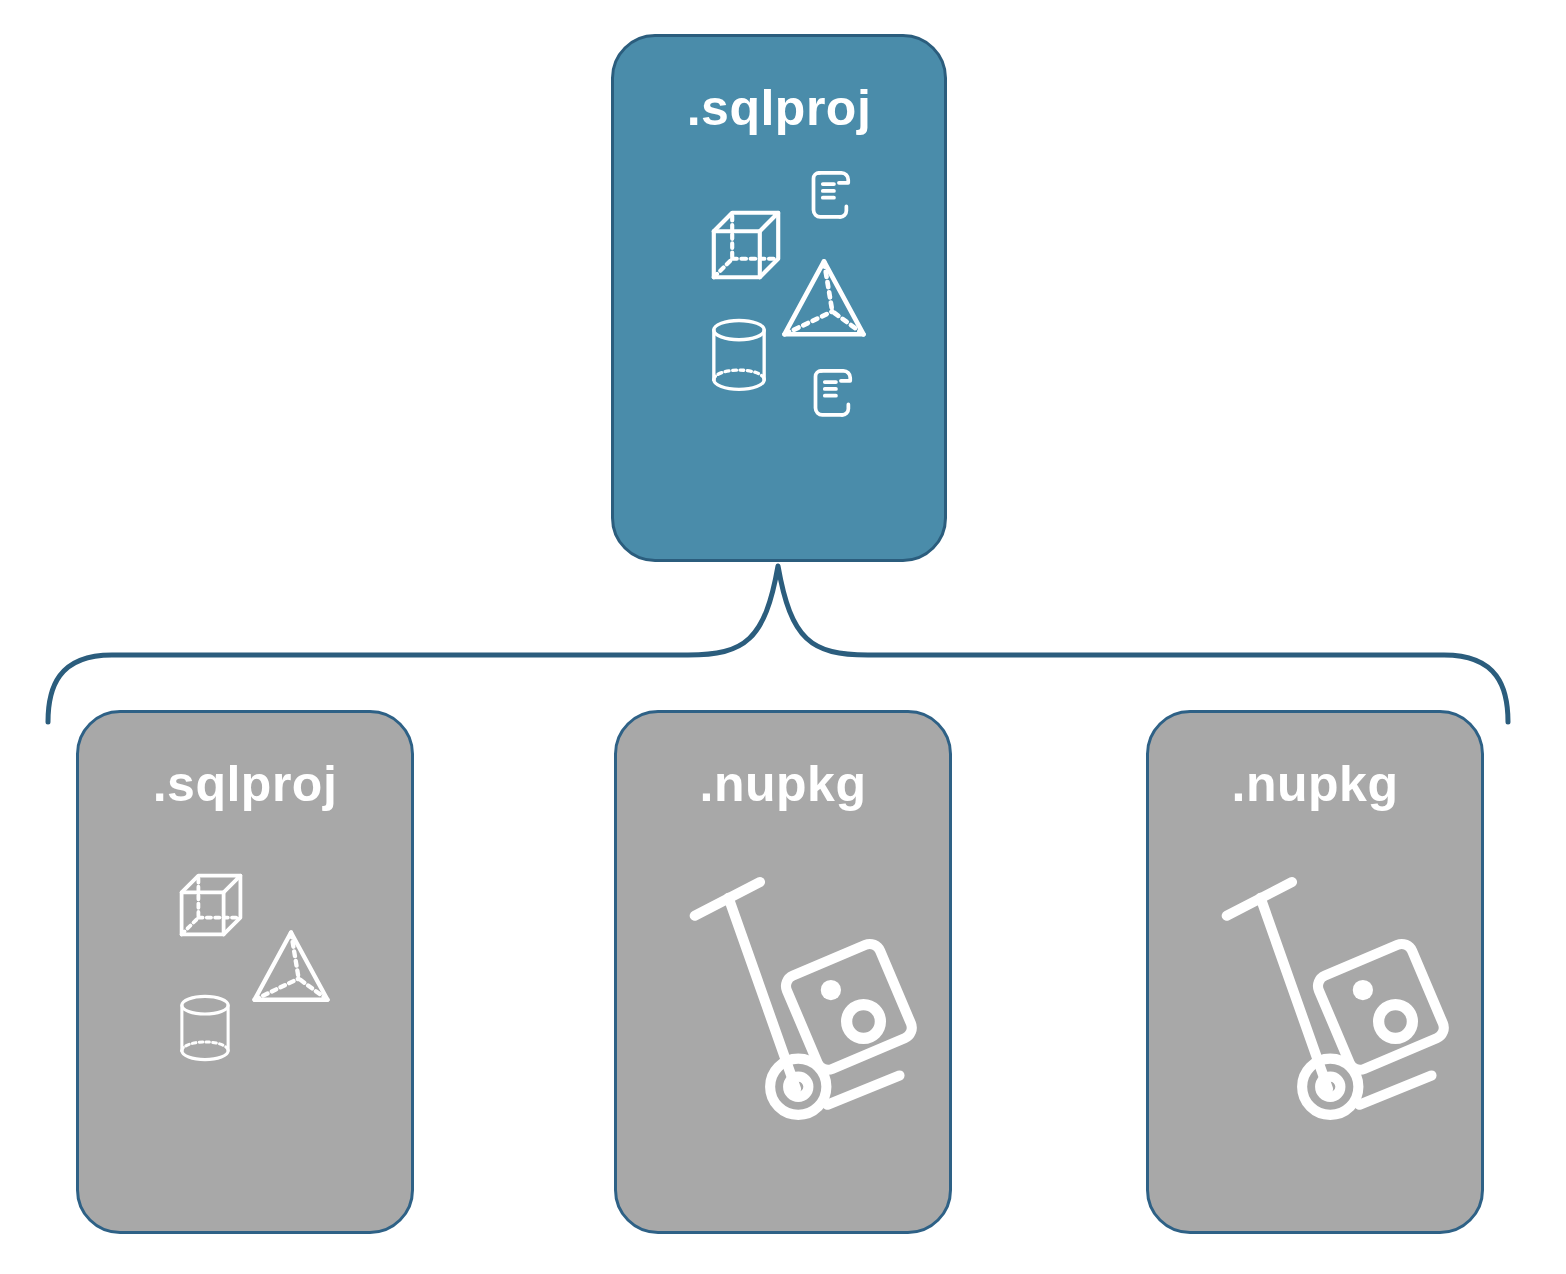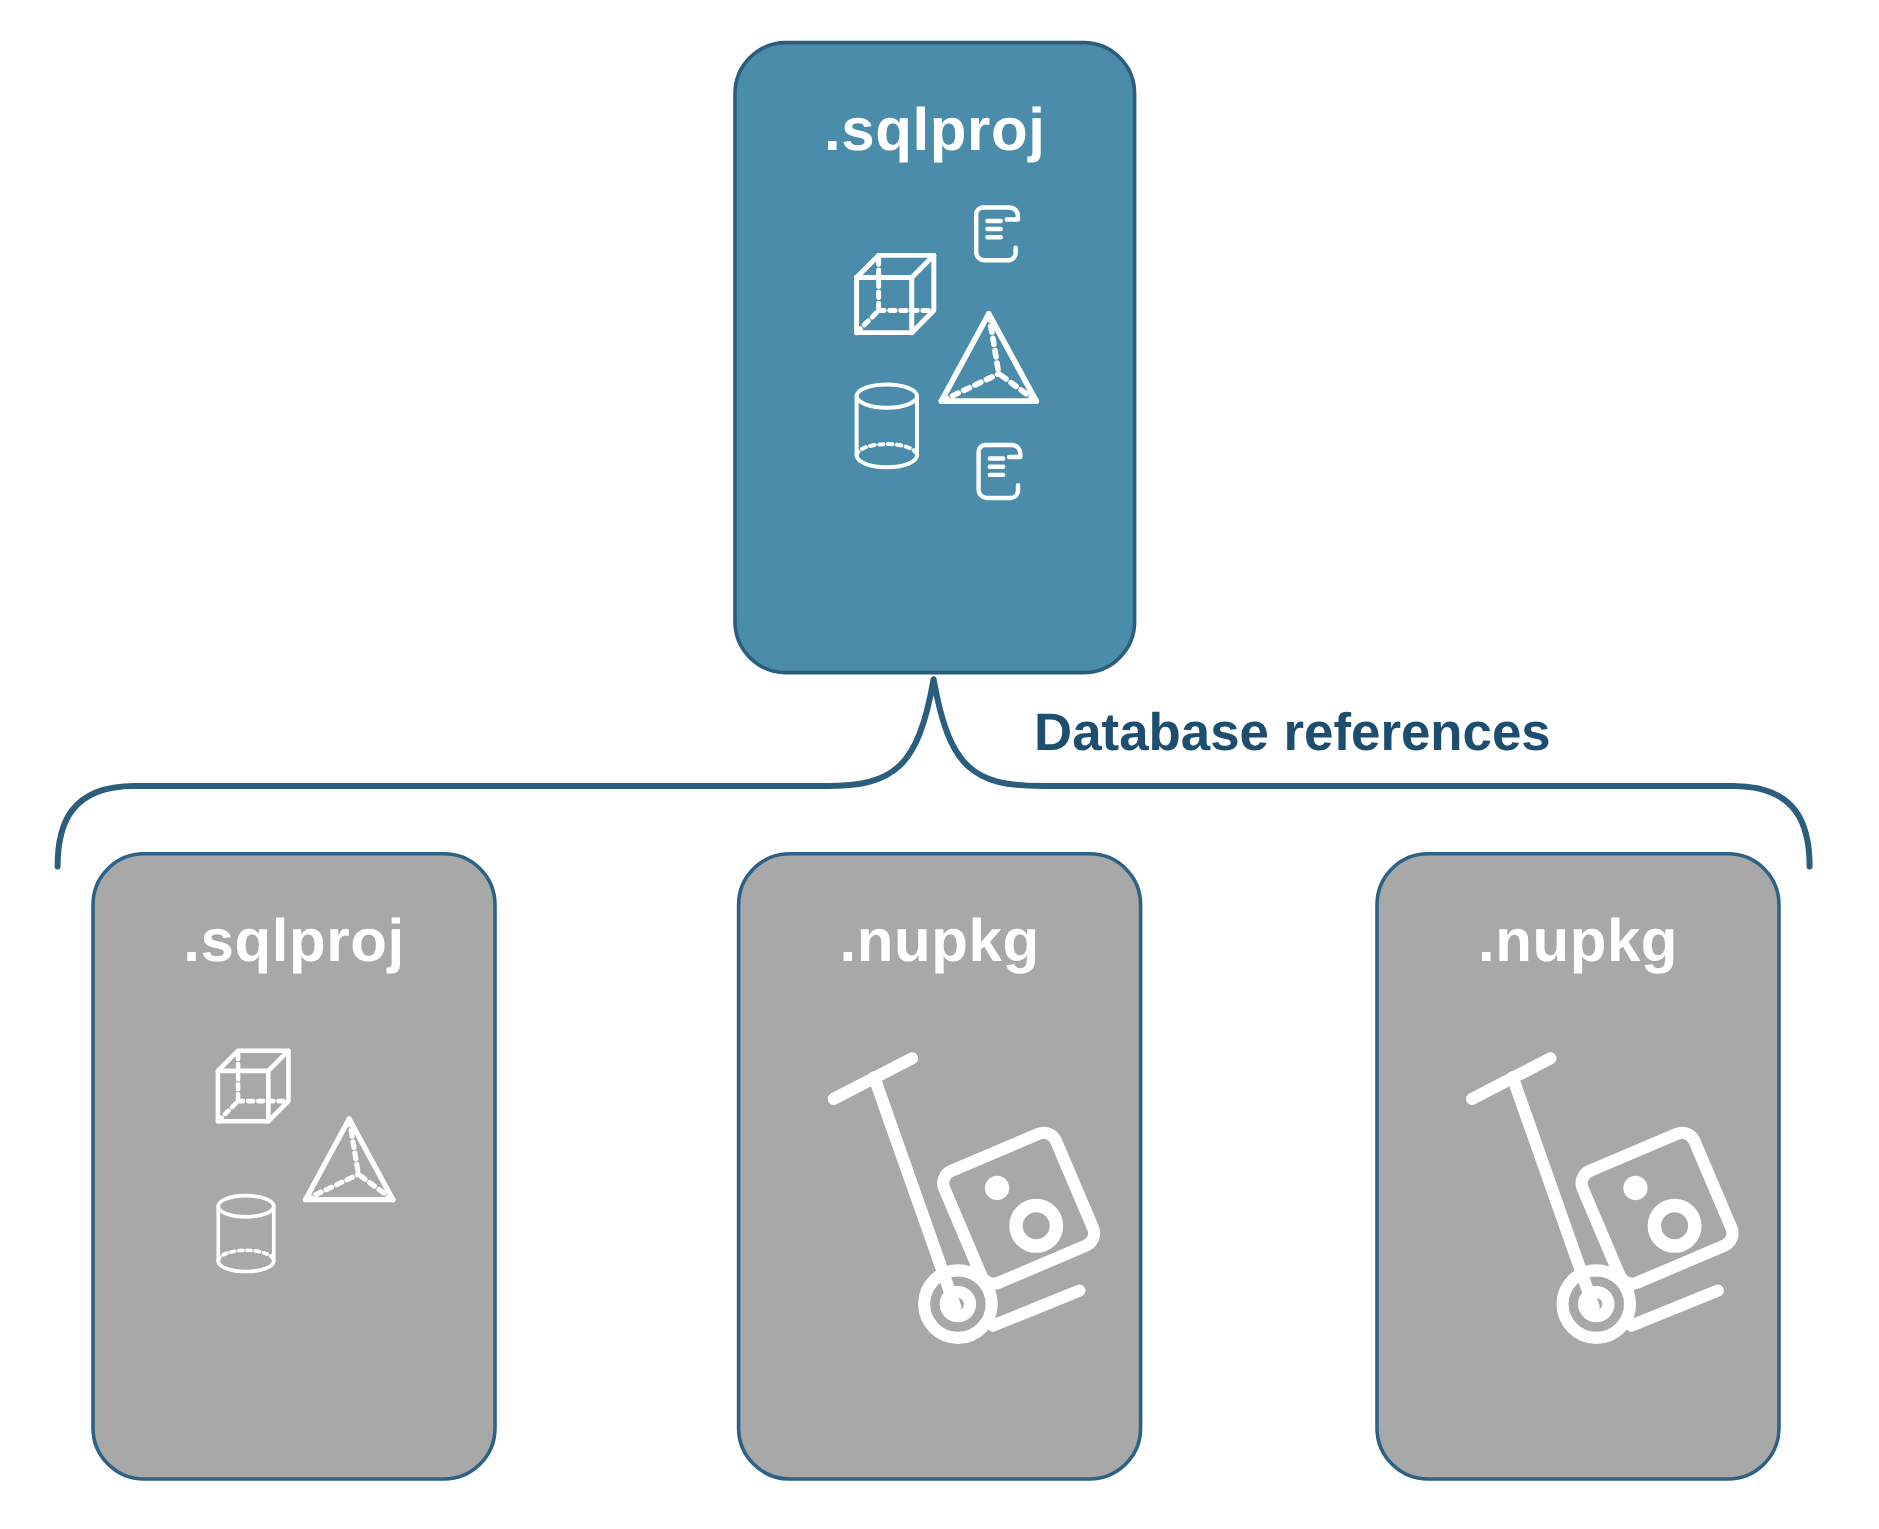--- a/index.html
+++ b/index.html
@@ -91,21 +91,20 @@
   <svg class="brace" viewBox="0 0 1566 1274" aria-hidden="true">
     <path d="M 48 722
              C 48 688, 58 655, 112 655
              L 688 655
              C 745 655, 765 640, 778 566
              C 791 640, 811 655, 868 655
              L 1444 655
              C 1498 655, 1508 688, 1508 722"></path>
   </svg>
 
-  <div class="connector-label">Database references</div>
 
   <div class="node root">
     <div class="node-title">.sqlproj</div>
 
     <div class="icon i-cube">
       <svg viewBox="0 0 100 100">
         <g class="stroke" stroke-width="4.5">
           <path d="M15 35 L65 35 L65 85 L15 85 Z"></path>
           <path d="M15 35 L35 15 L85 15 L65 35"></path>
           <path d="M65 85 L85 65 L85 15"></path>

